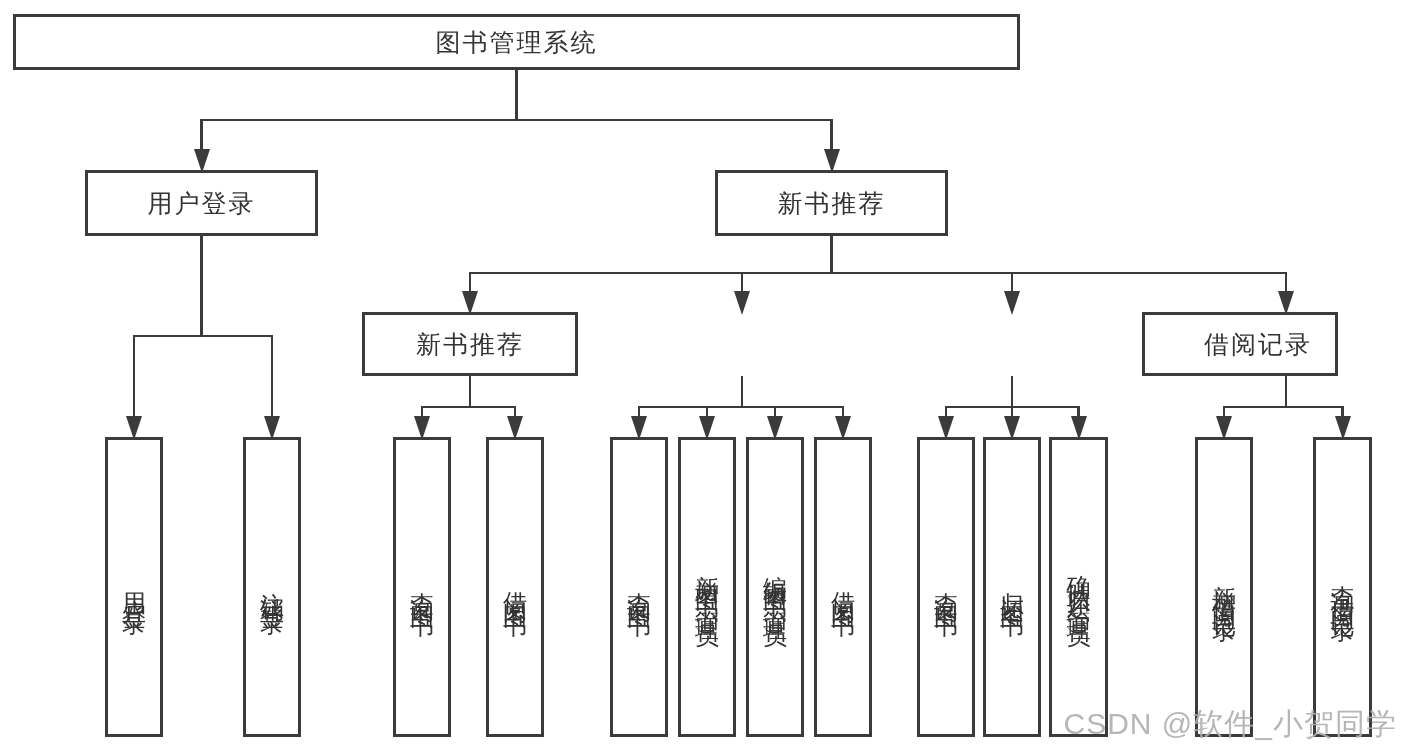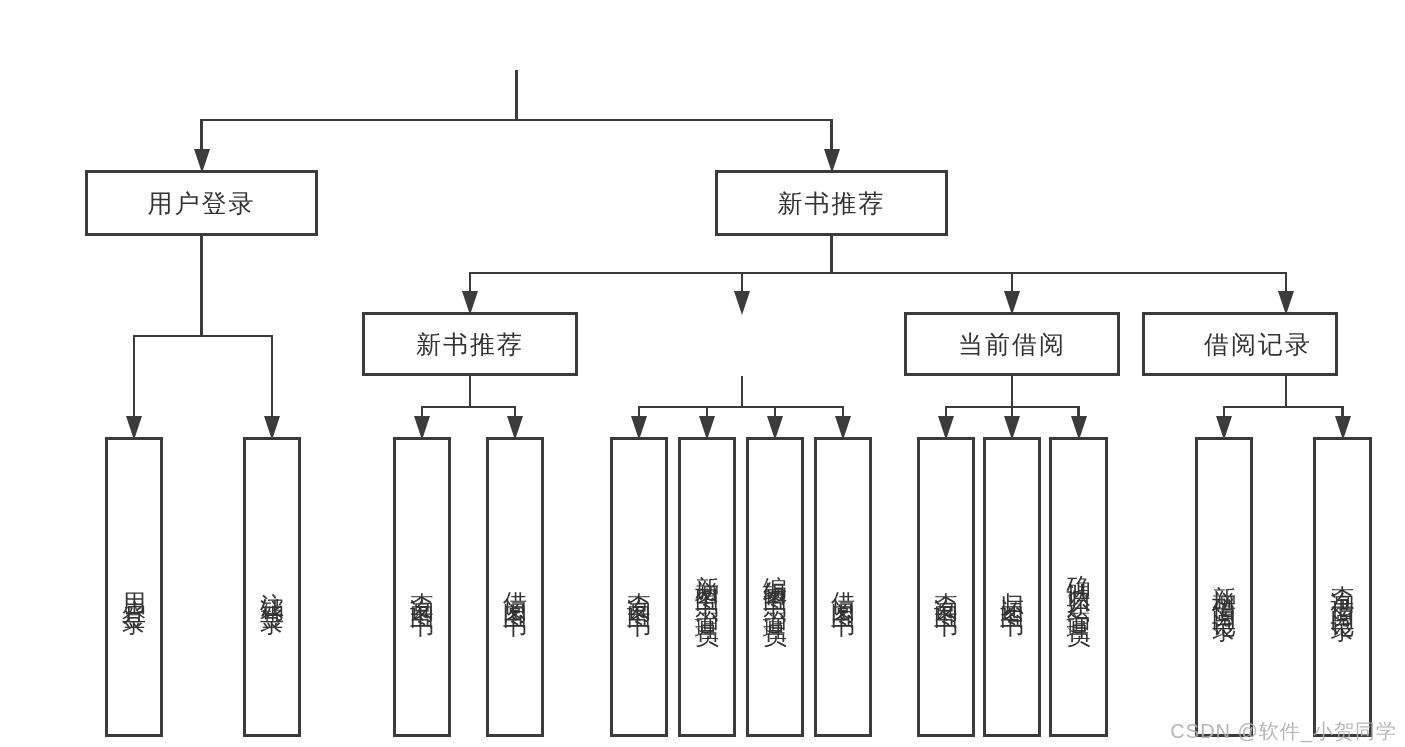--- a/index.html
+++ b/index.html
@@ -38,49 +38,49 @@
   .arrowhead{
     position:absolute;
     width:0;height:0;
     border-left:8px solid transparent;
     border-right:8px solid transparent;
     border-top:24px solid #3b3b3b;
   }
   #watermark{
     position:absolute;
     right:8px;bottom:2px;
-    font-size:20px;
+    font-size:30px;
     letter-spacing:1px;
     color:rgba(176,176,176,0.92);
     z-index:20;
     white-space:nowrap;
   }
 </style>
 </head>
 <body>
 
 <div id="diagram">
   <div id="watermark">CSDN @软件_小贺同学</div>
+<div class="node horizontal" style="left: 13px; top: 14px; width: 1007px; height: 56px;">
+      <span class="label">图书管理系统</span>
+    </div>
     <div class="node horizontal" style="left: 85px; top: 170px; width: 233px; height: 66px;">
       <span class="label">用户登录</span>
     </div>
     <div class="node horizontal" style="left: 715px; top: 170px; width: 233px; height: 66px;">
       <span class="label">新书推荐</span>
     </div>
     <div class="node vertical" style="left: 105px; top: 437px; width: 58px; height: 300px;">
       <span class="vlabel">用户登录</span>
     </div>
     <div class="node vertical" style="left: 243px; top: 437px; width: 58px; height: 300px;">
       <span class="vlabel">注销登录</span>
     </div>
     <div class="node horizontal" style="left: 362px; top: 312px; width: 216px; height: 64px; text-align: center;">
       <span class="label">新书推荐</span>
-    </div>
-    <div class="node horizontal" style="left: 904px; top: 312px; width: 216px; height: 64px;">
-      <span class="label">当前借阅</span>
     </div>
     <div class="node horizontal" style="left: 1142px; top: 312px; width: 196px; height: 64px; padding-left: 36px;">
       <span class="label">借阅记录</span>
     </div>
     <div class="node vertical" style="left: 393px; top: 437px; width: 58px; height: 300px;">
       <span class="vlabel">查询图书</span>
     </div>
     <div class="node vertical" style="left: 486px; top: 437px; width: 58px; height: 300px;">
       <span class="vlabel">借阅图书</span>
     </div>

